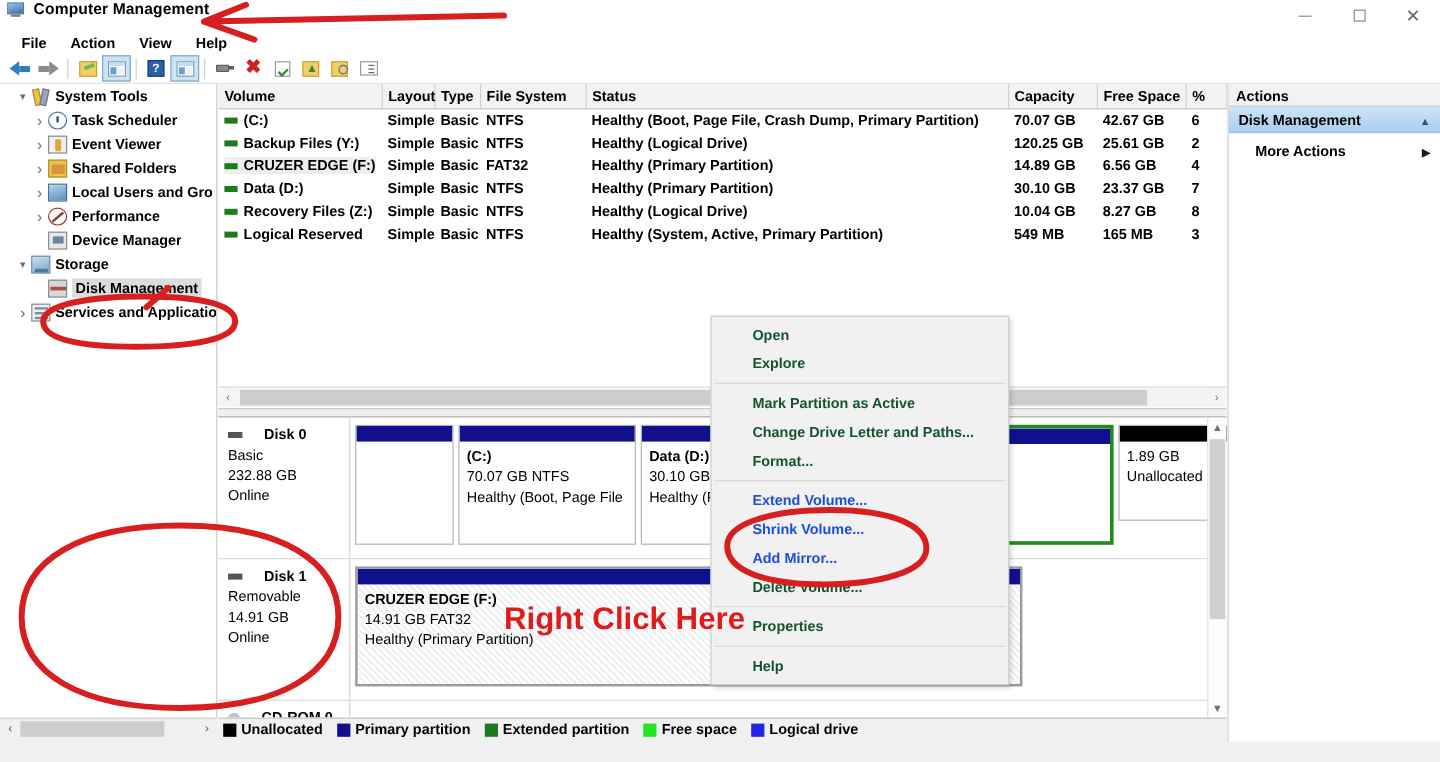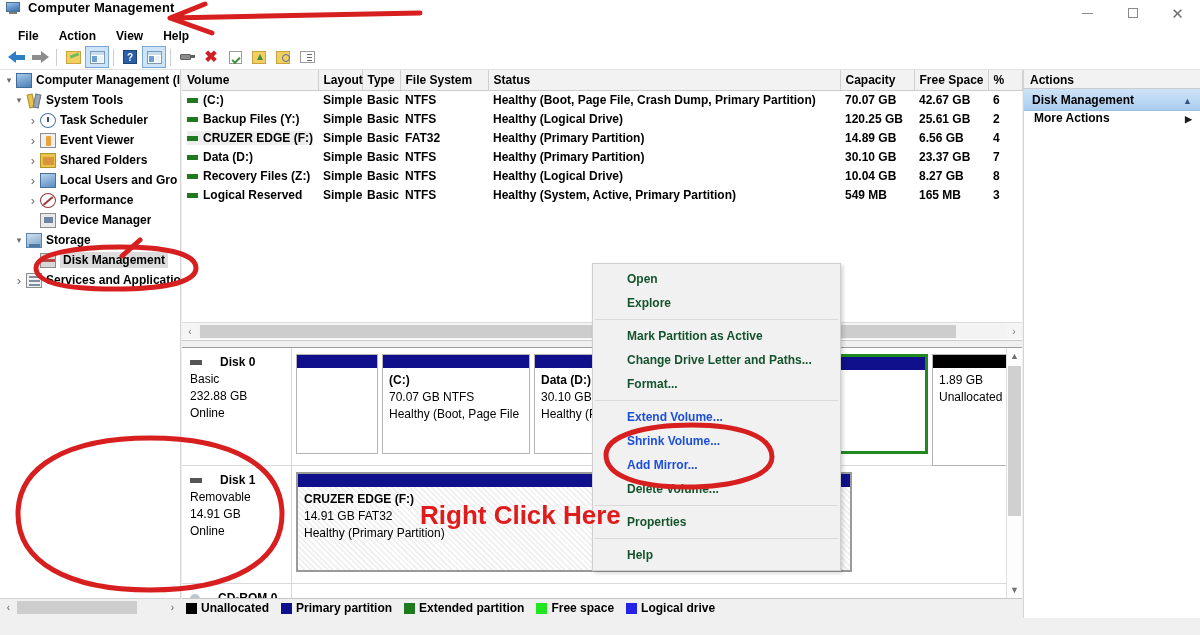--- a/index.html
+++ b/index.html
@@ -234,22 +234,22 @@
     height:19px; background:#f2f2f2; border-bottom:1px solid #cdcdcd;
     font-size:12px; font-weight:bold; padding:3px 6px;
   }
   .act-group {
     height:22px; background:linear-gradient(180deg,#cfe3f7,#a9cdef);
     border-bottom:1px solid #9cbcdd;
     display:flex; align-items:center; justify-content:space-between;
     padding:0 8px; font-size:12px; font-weight:bold;
   }
   .act-item {
-    height:22px; display:flex; align-items:flex-start; justify-content:space-between;
-    padding:0 8px 0 10px; font-size:12px; font-weight:bold;
+    height:22px; display:flex; align-items:flex-end; justify-content:space-between;
+    padding:0 8px 0 22px; font-size:12px; font-weight:bold;
   }
   .caret-up:before { content:"\25B2"; font-size:9px; color:#33527a; }
   .caret-right:before { content:"\25B6"; font-size:9px; color:#1a1a1a; }
 
   
   .ctxmenu {
     position:absolute; left:592px; top:263px; width:249px;
     background:#f1f1f1; border:1px solid #cfcfcf;
     box-shadow: 2px 2px 4px rgba(0,0,0,.18);
     padding: 3px 0 3px 0;
@@ -356,25 +356,20 @@
       </div>
     <div class="tb">
         <div class="ic-mag"></div>
       </div>
     <div class="tb">
         <div class="ic-list"></div>
       </div>
   </div>
 
   <div class="tree-pane">
-    <div class="tree-row" style="padding-left:2px;">
-      <span class="tw open"></span>
-      <span class="ticon i-cm"></span>
-      <span class="tlabel">Computer Management (l</span>
-    </div>
     <div class="tree-row" style="padding-left:12px;">
       <span class="tw open"></span>
       <span class="ticon i-tools"></span>
       <span class="tlabel">System Tools</span>
     </div>
     <div class="tree-row" style="padding-left:26px;">
       <span class="tw closed"></span>
       <span class="ticon i-clock"></span>
       <span class="tlabel">Task Scheduler</span>
     </div>
@@ -588,21 +583,21 @@
             </div>
           </div>
           <div class="part ext" style="width:150px;height:100px;margin-left:110px;">
             <div class="bar bar-primary"></div>
             <div class="body" style="text-indent:-64px;">
               <div class="t1">y Files  (2</div>
               <div>3 NTFS</div>
               <div>(Logical D</div>
             </div>
           </div>
-          <div class="part" style="width:97px;height:112px;">
+          <div class="part" style="width:97px;height:80px;">
             <div class="bar bar-unalloc"></div>
             <div class="body">
               <div>1.89 GB</div>
               <div>Unallocated</div>
             </div>
           </div>
         </div>
       </div>
 
       <div class="disk-row">

